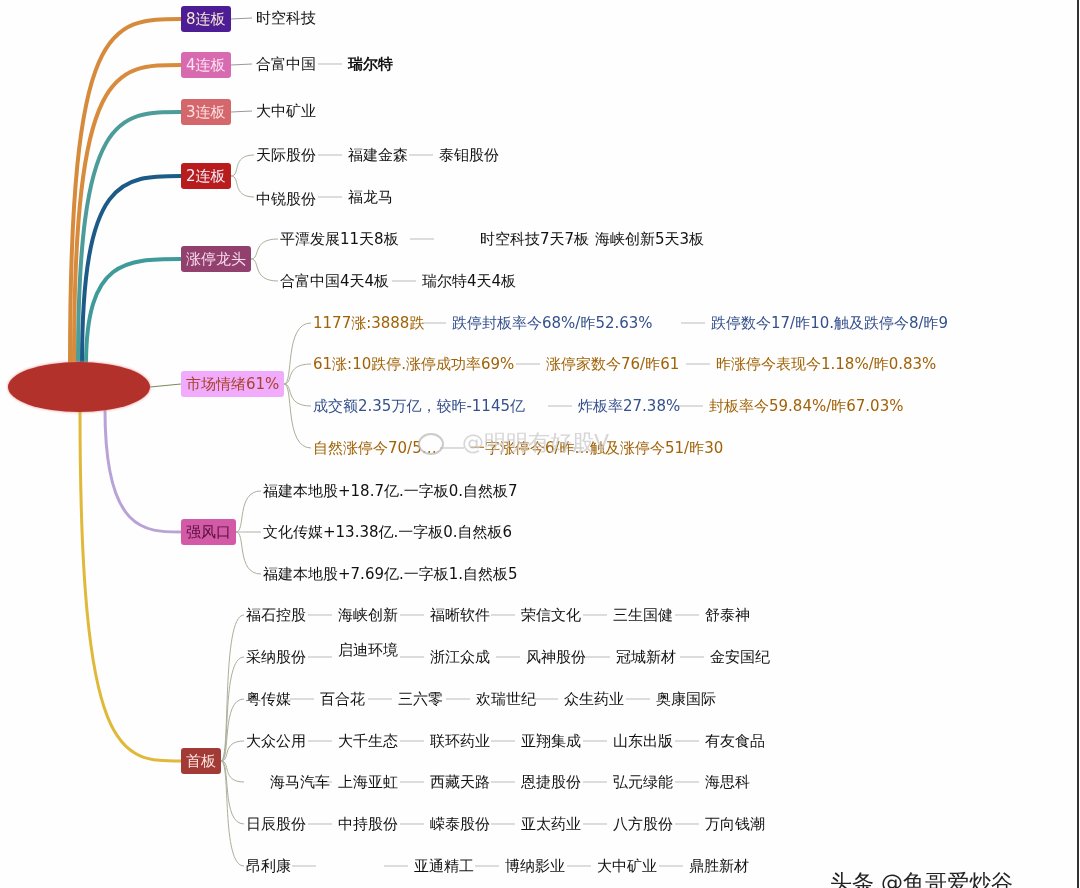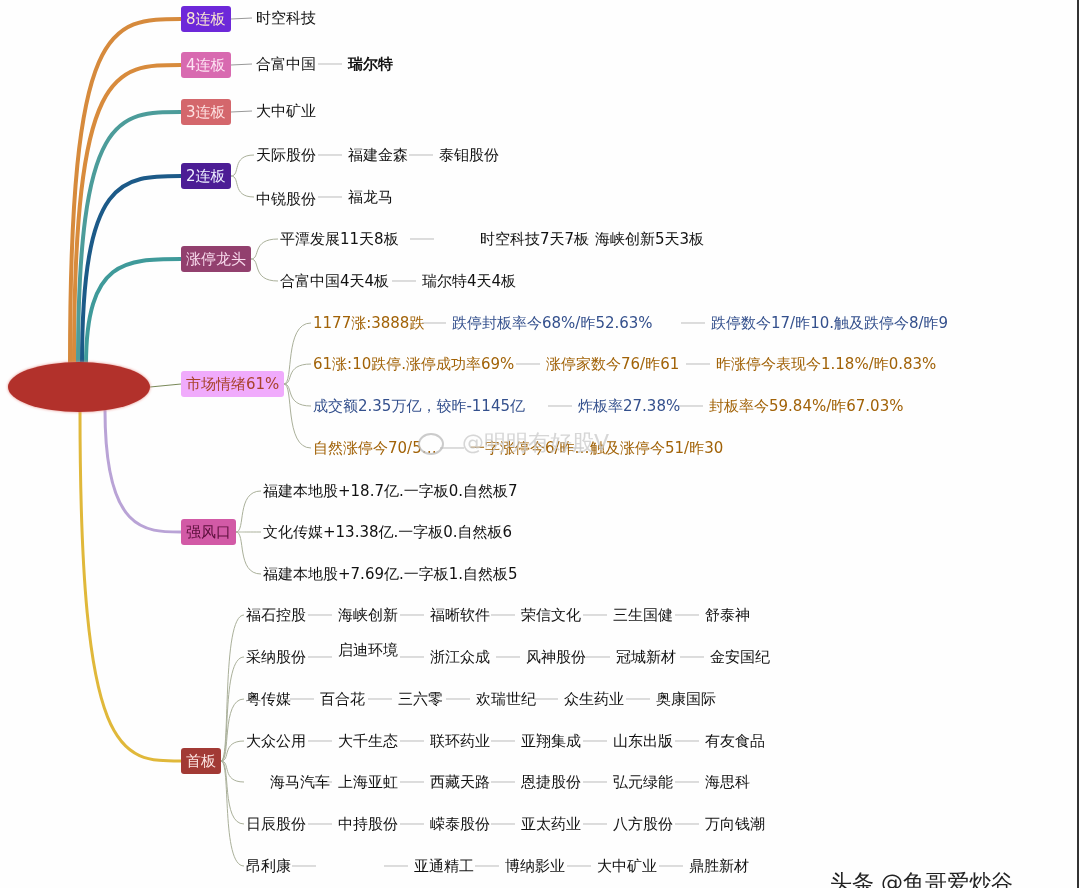--- a/index.html
+++ b/index.html
@@ -102,24 +102,24 @@
       <path d="M384 866 L408 866" fill="none" stroke="#bbb" stroke-width="1"></path>
       <path d="M475 866 L499 866" fill="none" stroke="#bbb" stroke-width="1"></path>
       <path d="M567 866 L591 866" fill="none" stroke="#bbb" stroke-width="1"></path>
       <path d="M659 866 L683 866" fill="none" stroke="#bbb" stroke-width="1"></path>
     </svg>
 
   <div class="root">
     <span></span>
   </div>
 
-  <div class="cat" id="cat-b8" style="left: 181px; top: 6px; background: #6d28d9; color: rgb(251, 232, 208);"><span>8连板</span></div>
+  <div class="cat" id="cat-b8" style="left: 181px; top: 6px; background: #4c1d95; color: rgb(251, 232, 208);"><span>8连板</span></div>
   <div class="cat" id="cat-b4" style="left: 181px; top: 52px; background: rgb(216, 106, 176); color: rgb(253, 228, 243);"><span>4连板</span></div>
   <div class="cat" id="cat-b3" style="left: 181px; top: 99px; background: rgb(212, 103, 108); color: rgb(253, 225, 225);"><span>3连板</span></div>
-  <div class="cat" id="cat-b2" style="left: 181px; top: 163px; background: #4c1d95; color: rgb(238, 240, 255);"><span>2连板</span></div>
+  <div class="cat" id="cat-b2" style="left: 181px; top: 163px; background: #b91c1c; color: rgb(238, 240, 255);"><span>2连板</span></div>
   <div class="cat" id="cat-leader" style="left: 181px; top: 246px; background: rgb(146, 64, 110); color: rgb(248, 217, 236);"><span>涨停龙头</span></div>
   <div class="cat" id="cat-sentiment" style="left: 181px; top: 371px; background: #f0abfc; color: rgb(168, 67, 44);"><span>市场情绪61%</span></div>
   <div class="cat" id="cat-hot" style="left: 181px; top: 519px; background: rgb(210, 90, 166); color: rgb(90, 14, 58);"><span>强风口</span></div>
   <div class="cat" id="cat-first" style="left: 181px; top: 748px; background: rgb(162, 58, 53); color: rgb(253, 230, 227);"><span>首板</span></div>
 
   <div id="leaves">
       <div class="leaf" style="left: 256px; top: 8px;">时空科技</div>
       <div class="leaf" style="left: 256px; top: 54px;">合富中国</div>
       <div class="leaf" style="left: 348px; top: 54px; font-weight: bold;">瑞尔特</div>
       <div class="leaf" style="left: 256px; top: 101px;">大中矿业</div>

